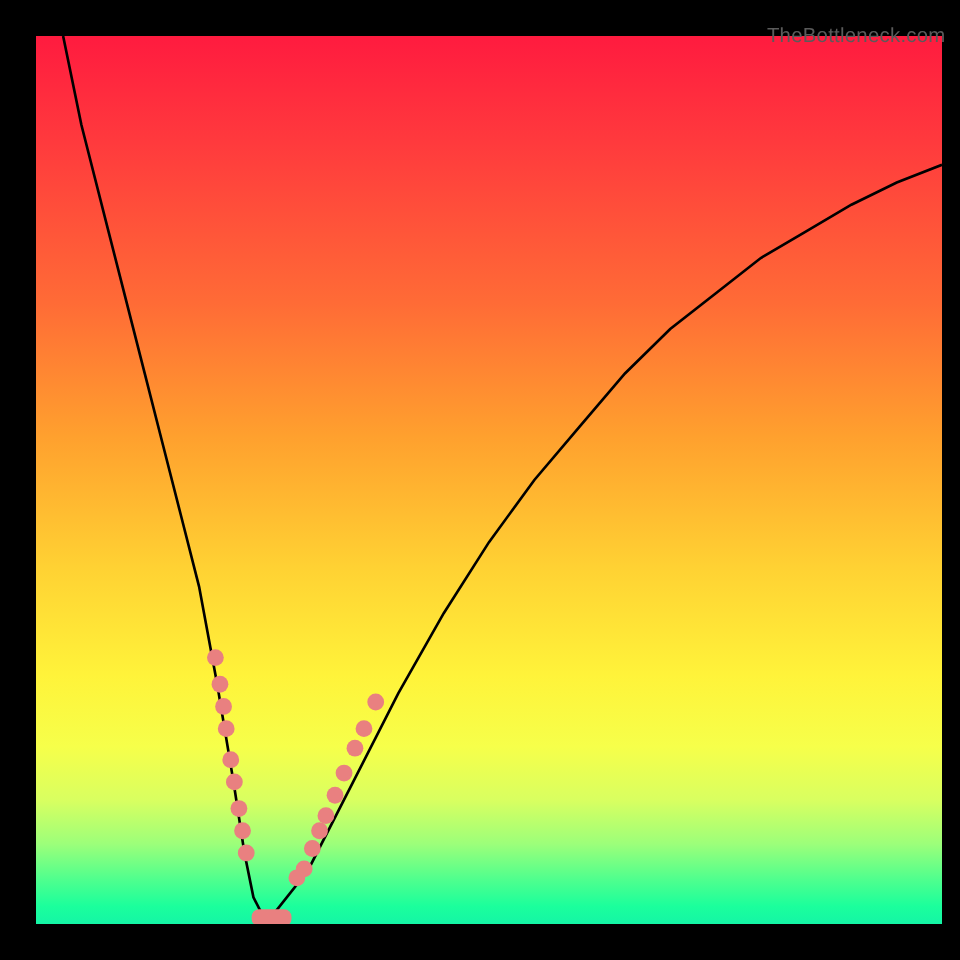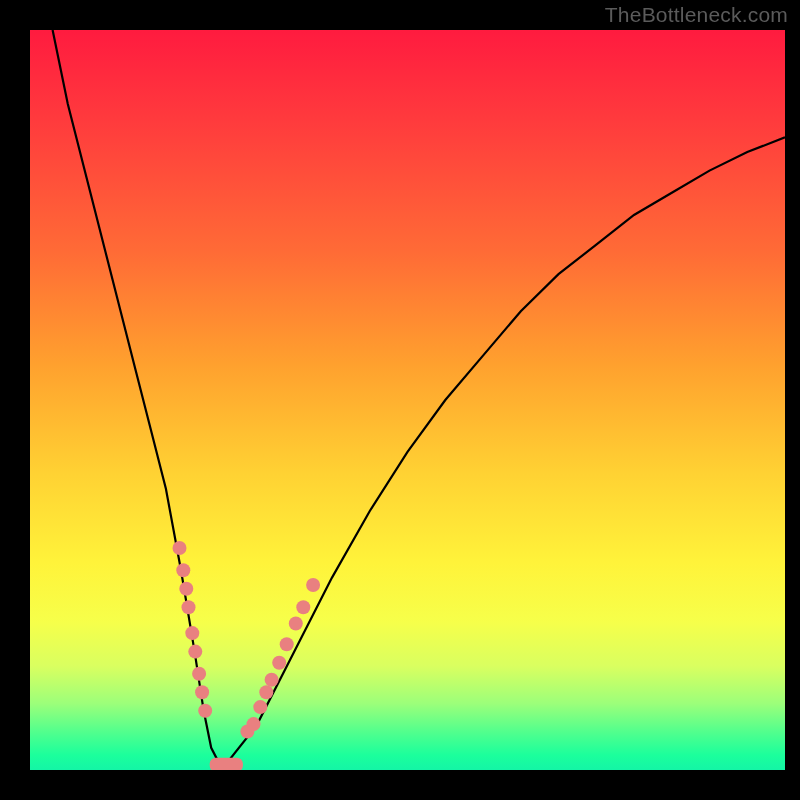--- a/index.html
+++ b/index.html
@@ -35,23 +35,23 @@
       #fff33a 72%,
       #f6ff4a 80%,
       #d9ff60 86%,
       #9cff7a 91%,
       #4fff8e 95%,
       #1bff9c 98%,
       #14f5a6 100%);
   }
   .watermark {
     position: absolute;
-    top: 3px;
+    top: 20px;
     right: 12px;
-    font-size: 21px;
+    font-size: 17px;
     font-weight: 500;
     color: #5b5b5b;
     letter-spacing: 0.2px;
   }
   svg.overlay {
     position: absolute;
     left: 0;
     top: 0;
     width: 755px;
     height: 740px;

